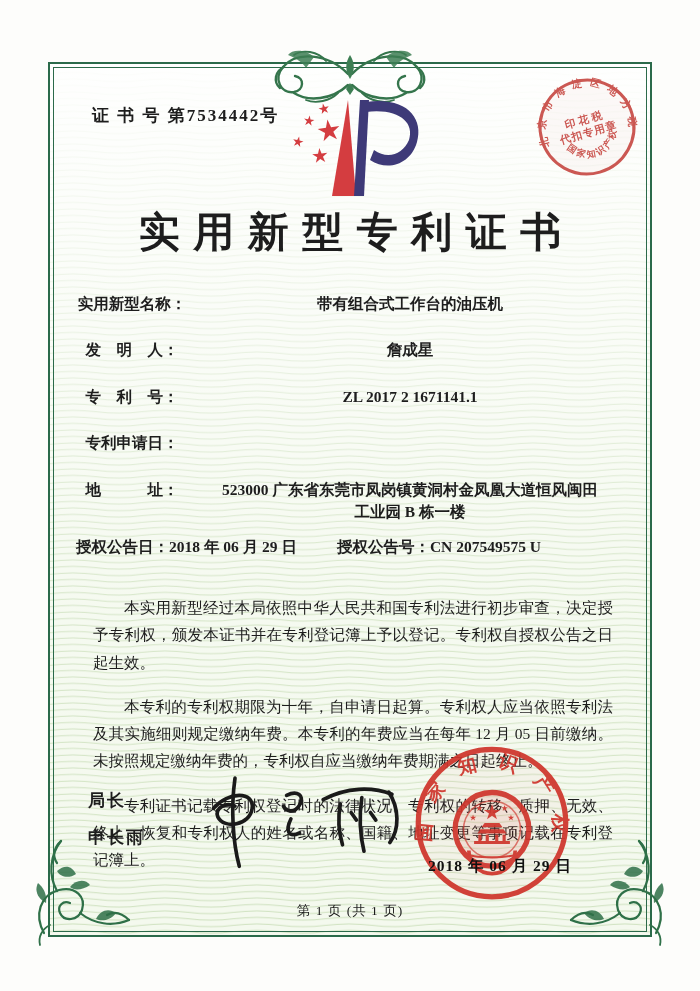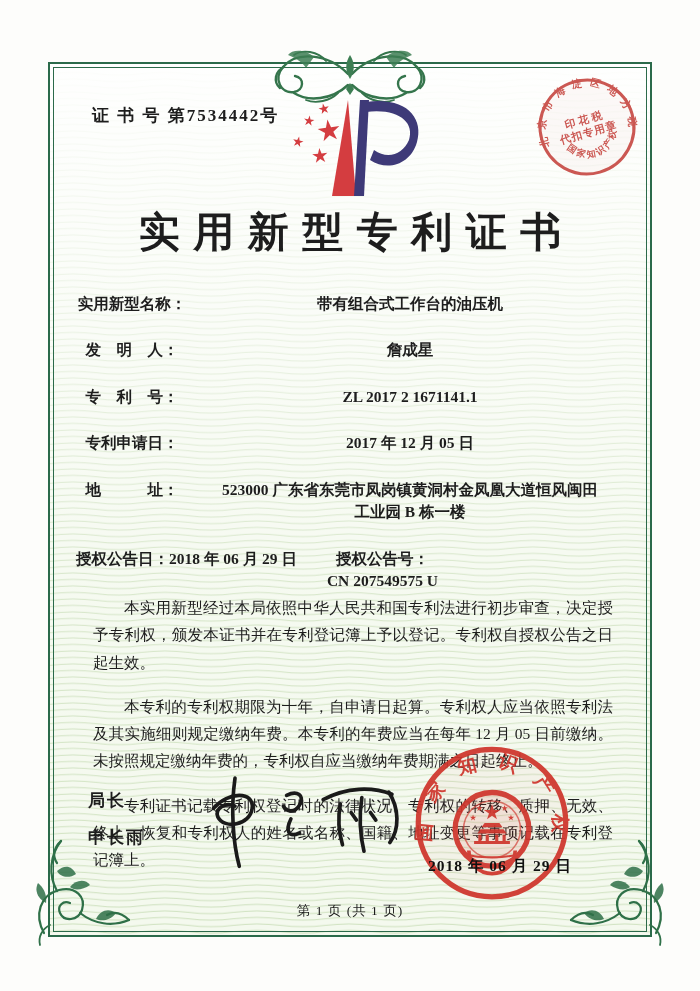--- a/index.html
+++ b/index.html
@@ -37,22 +37,22 @@
     font-size:41px;font-weight:bold;letter-spacing:.33em;text-indent:.33em;
   }
   
   .fields{position:absolute;left:76px;top:293px;width:556px;font-size:15.5px;font-weight:600;}
   .frow{display:flex;align-items:flex-start;margin-bottom:24px;line-height:1.45;text-align:center;}
   .flabel{flex:0 0 112px;white-space:pre;}
   .fvalue{flex:1;white-space:pre-line;}
   .frow.split{display:flex;margin-bottom:0;}
   .pair{display:flex;}
   .pair .flabel{flex:0 0 auto;}
-  .pair.right{margin-left:30px;flex-direction:column;}
-  .frow.addr{}
+  .pair.right{margin-left:40px;}
+  .frow.addr{margin-bottom:12px;}
   
   .paras{position:absolute;left:76px;top:577px;width:554px;font-size:15.5px;line-height:1.76;text-align:justify;}
   .paras p{margin:17px;text-indent:2em;}
   
   .signoff{position:absolute;left:88px;top:789px;font-size:17px;font-weight:600;}
   .signoff .line{margin-bottom:14px;letter-spacing:2px;}
   .signature{position:absolute;left:192px;top:764px;width:215px;height:110px;}
   
   .seal{position:absolute;left:413px;top:743px;width:158px;height:158px;opacity:.93;}
   .seal text{font-family:"Liberation Serif","DejaVu Serif",serif;font-weight:bold;fill:#cf352c;}
@@ -182,21 +182,20 @@
     <div class="frow">
       <span class="flabel">发　明　人：</span>
       <span class="fvalue">詹成星</span>
     </div>
     <div class="frow">
       <span class="flabel">专　利　号：</span>
       <span class="fvalue">ZL 2017 2 1671141.1</span>
     </div>
     <div class="frow">
       <span class="flabel">专利申请日：</span>
-      <span class="fvalue">2017 年 12 月 05 日</span>
     </div>
     <div class="frow addr">
       <span class="flabel">地　　　址：</span>
       <span class="fvalue">523000 广东省东莞市凤岗镇黄洞村金凤凰大道恒风闽田
 工业园 B 栋一楼</span>
     </div>
     <div class="frow split">
       <span class="pair">
         <span class="flabel">授权公告日：</span>
         <span class="fvalue">2018 年 06 月 29 日</span>

